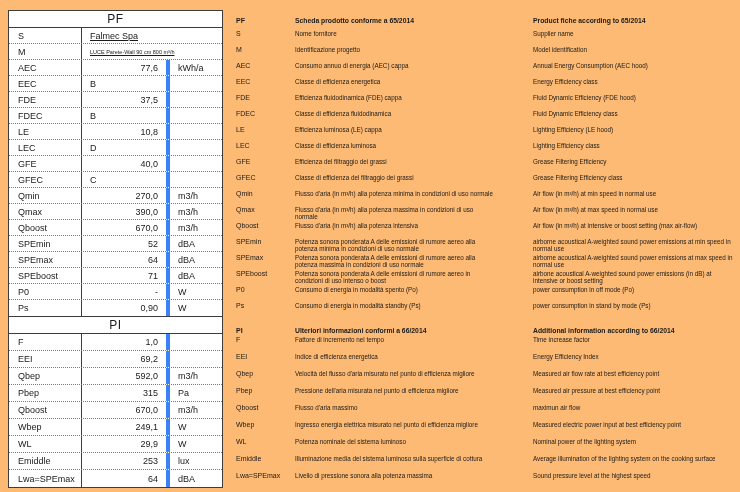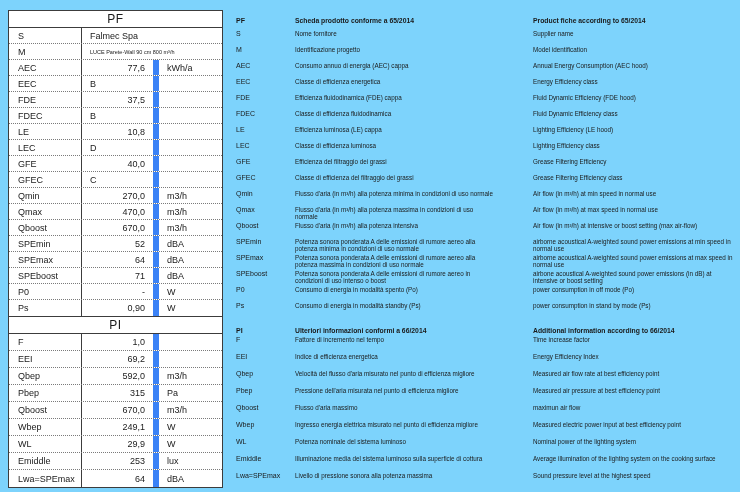--- a/index.html
+++ b/index.html
@@ -1,17 +1,17 @@
 <!DOCTYPE html>
 <html><head>
 <meta charset="utf-8">
 <style>
   html,body{margin:0;padding:0;background:#fff;}
   .canvas{
-    position:relative;width:740px;height:492px;background:#7dd3fc;
+    position:relative;width:740px;height:492px;background:#fdba74;
     font-family:"Liberation Sans",sans-serif;color:#1a1a1a;overflow:hidden;
   }
 
   
   .spec-table{
     position:absolute;left:8px;top:10px;width:213px;
     border:1px solid #3c3c3c;box-sizing:content-box;background:#fff;
   }
   .sec + .sec{border-top:1px solid #3c3c3c;}
   .sec-head{
@@ -20,26 +20,26 @@
     border-bottom:1px solid #3c3c3c;
   }
   .t-row{
     display:flex;height:16px;box-sizing:border-box;
     border-bottom:1px dotted #7a7a7a;align-items:center;
   }
   .sec:nth-child(2) .t-row{height:17px;}
   .t-row:last-child{border-bottom:none;}
   .c1{width:72px;box-sizing:border-box;padding-left:9px;font-size:9px;white-space:nowrap;}
   .c2{
-    width:78px;box-sizing:border-box;height:100%;
-    border-left:1px solid #3c3c3c;border-right:6px solid #3b82f6;
+    width:89px;box-sizing:border-box;height:100%;
+    border-left:1px solid #3c3c3c;border-right:4px solid #3b82f6;
     padding:0 8px;font-size:9px;display:flex;align-items:center;white-space:nowrap;
   }
   .c2.num{justify-content:flex-end;}
-  .c2.span{width:141px;border-right:none;}
+  .c2.span{width:141px;border-right:none;text-decoration:underline;}
   .c2.small{font-size:5.5px;}
   .c3{flex:1;box-sizing:border-box;padding-left:8px;font-size:9px;white-space:nowrap;}
 
   
   .descs{position:absolute;left:236px;top:10px;width:500px;}
   .d-head{display:flex;height:17px;box-sizing:border-box;padding-top:4px;}
   .d-sec:nth-child(2) .d-head{height:18px;padding-top:9px;}
   .d-head .d-label{font-weight:bold;}
   .d-head .d-it,.d-head .d-en{font-weight:bold;font-size:6.8px;}
   .d-row{display:flex;height:16px;box-sizing:border-box;}
@@ -106,21 +106,21 @@
           <div class="c2">C</div>
           <div class="c3"></div>
         </div>
         <div class="t-row">
           <div class="c1">Qmin</div>
           <div class="c2 num">270,0</div>
           <div class="c3">m3/h</div>
         </div>
         <div class="t-row">
           <div class="c1">Qmax</div>
-          <div class="c2 num">470,0</div>
+          <div class="c2 num">390,0</div>
           <div class="c3">m3/h</div>
         </div>
         <div class="t-row">
           <div class="c1">Qboost</div>
           <div class="c2 num">670,0</div>
           <div class="c3">m3/h</div>
         </div>
         <div class="t-row">
           <div class="c1">SPEmin</div>
           <div class="c2 num">52</div>

